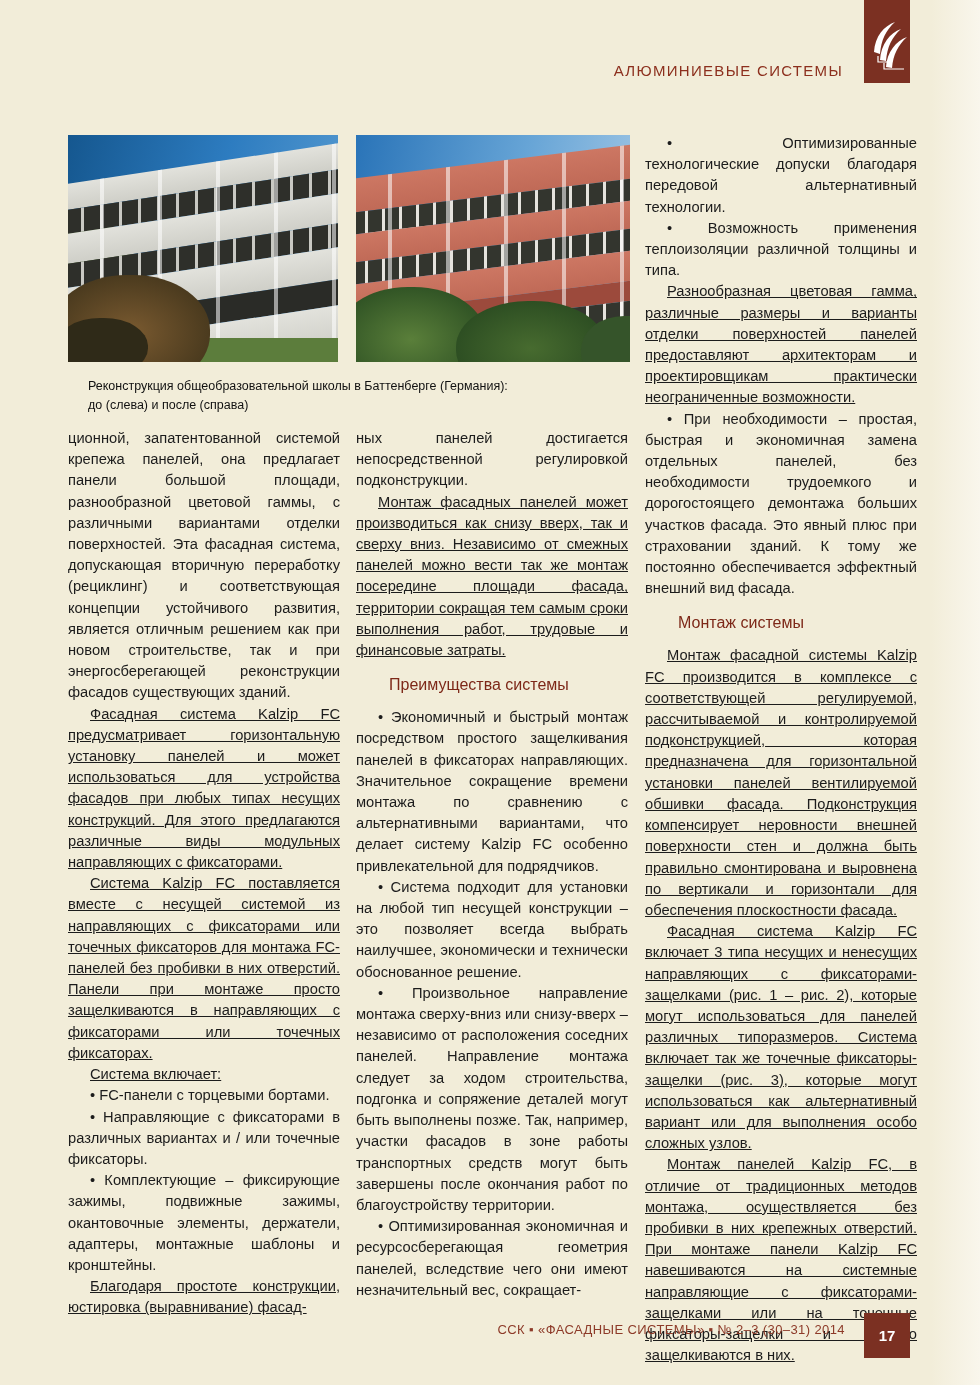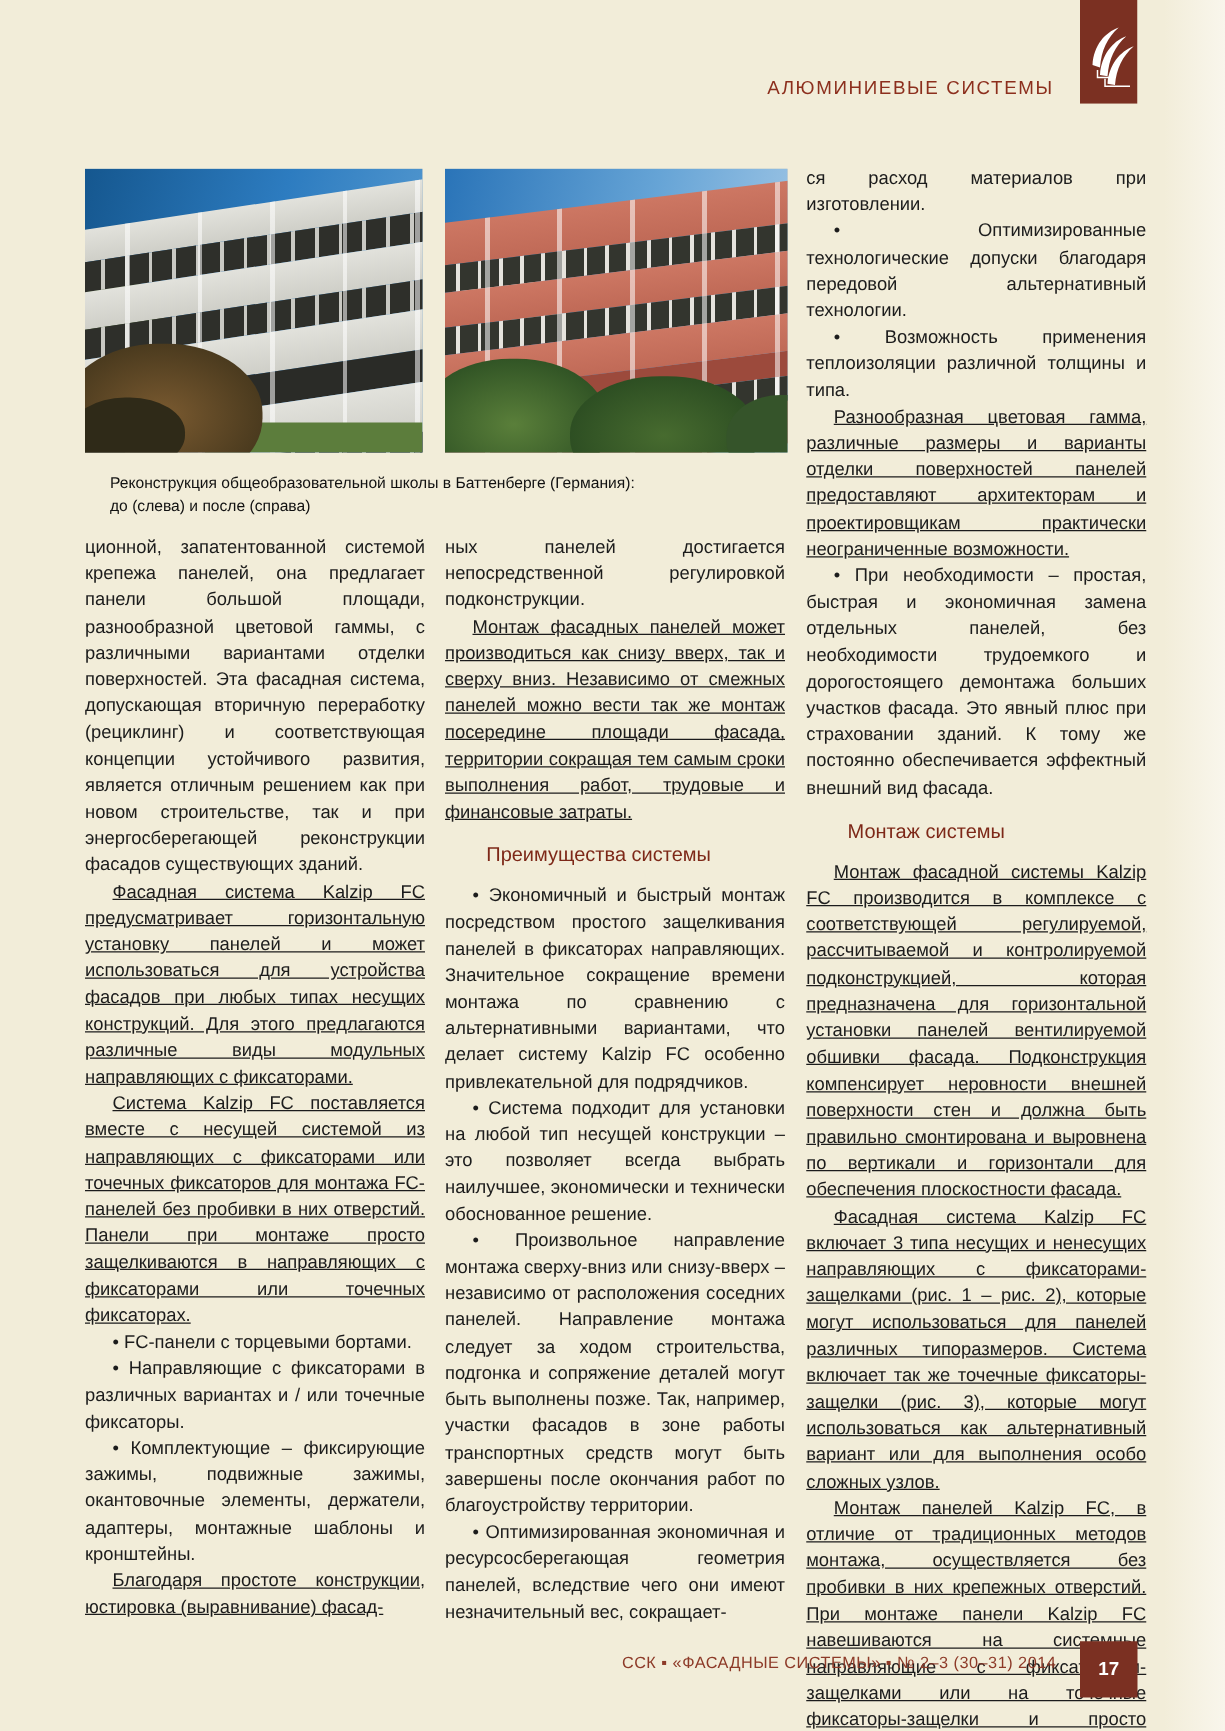--- a/index.html
+++ b/index.html
@@ -139,36 +139,36 @@
 
   <div class="caption">
     <div>Реконструкция общеобразовательной школы в Баттенберге (Германия):</div>
     <div>до (слева) и после (справа)</div>
   </div>
 
   <div class="col col-1">
       <p class="para plain">ционной, запатентованной системой крепежа панелей, она предлагает панели большой площади, разнообразной цветовой гаммы, с различными вариантами отделки поверхностей. Эта фасадная система, допускающая вторичную переработку (рециклинг) и соответствующая концепции устойчивого развития, является отличным решением как при новом строительстве, так и при энергосберегающей реконструкции фасадов существующих зданий.</p>
       <p class="para indent">Фасадная система Kalzip FC предусматривает горизонтальную установку панелей и может использоваться для устройства фасадов при любых типах несущих конструкций. Для этого предлагаются различные виды модульных направляющих с фиксаторами.</p>
       <p class="para indent">Система Kalzip FC поставляется вместе с несущей системой из направляющих с фиксаторами или точечных фиксаторов для монтажа FC-панелей без пробивки в них отверстий. Панели при монтаже просто защелкиваются в направляющих с фиксаторами или точечных фиксаторах.</p>
+      <p class="para indent">Система включает:</p>
       <p class="para bullet">• FC-панели с торцевыми бортами.</p>
       <p class="para bullet">• Направляющие с фиксаторами в различных вариантах и / или точечные фиксаторы.</p>
       <p class="para bullet">• Комплектующие – фиксирующие зажимы, подвижные зажимы, окантовочные элементы, держатели, адаптеры, монтажные шаблоны и кронштейны.</p>
       <p class="para indent">Благодаря простоте конструкции, юстировка (выравнивание) фасад-</p>
     </div>
   <div class="col col-2">
       <p class="para plain">ных панелей достигается непосредственной регулировкой подконструкции.</p>
       <p class="para indent">Монтаж фасадных панелей может производиться как снизу вверх, так и сверху вниз. Независимо от смежных панелей можно вести так же монтаж посередине площади фасада, территории сокращая тем самым сроки выполнения работ, трудовые и финансовые затраты.</p>
       <p class="heading"><span class="hbar"></span><span>Преимущества системы</span></p>
       <p class="para bullet">• Экономичный и быстрый монтаж посредством простого защелкивания панелей в фиксаторах направляющих. Значительное сокращение времени монтажа по сравнению с альтернативными вариантами, что делает систему Kalzip FC особенно привлекательной для подрядчиков.</p>
       <p class="para bullet">• Система подходит для установки на любой тип несущей конструкции – это позволяет всегда выбрать наилучшее, экономически и технически обоснованное решение.</p>
       <p class="para bullet">• Произвольное направление монтажа сверху-вниз или снизу-вверх – независимо от расположения соседних панелей. Направление монтажа следует за ходом строительства, подгонка и сопряжение деталей могут быть выполнены позже. Так, например, участки фасадов в зоне работы транспортных средств могут быть завершены после окончания работ по благоустройству территории.</p>
       <p class="para bullet">• Оптимизированная экономичная и ресурсосберегающая геометрия панелей, вследствие чего они имеют незначительный вес, сокращает-</p>
     </div>
   <div class="col col-3">
-      <p class="para plain">ся расход материалов при изготовлении.</p>
       <p class="para bullet">• Оптимизированные технологические допуски благодаря передовой альтернативный технологии.</p>
       <p class="para bullet">• Возможность применения теплоизоляции различной толщины и типа.</p>
       <p class="para indent">Разнообразная цветовая гамма, различные размеры и варианты отделки поверхностей панелей предоставляют архитекторам и проектировщикам практически неограниченные возможности.</p>
       <p class="para bullet">• При необходимости – простая, быстрая и экономичная замена отдельных панелей, без необходимости трудоемкого и дорогостоящего демонтажа больших участков фасада. Это явный плюс при страховании зданий. К тому же постоянно обеспечивается эффектный внешний вид фасада.</p>
       <p class="heading"><span class="hbar"></span><span>Монтаж системы</span></p>
       <p class="para indent">Монтаж фасадной системы Kalzip FC производится в комплексе с соответствующей регулируемой, рассчитываемой и контролируемой подконструкцией, которая предназначена для горизонтальной установки панелей вентилируемой обшивки фасада. Подконструкция компенсирует неровности внешней поверхности стен и должна быть правильно смонтирована и выровнена по вертикали и горизонтали для обеспечения плоскостности фасада.</p>
       <p class="para indent">Фасадная система Kalzip FC включает 3 типа несущих и ненесущих направляющих с фиксаторами-защелками (рис. 1 – рис. 2), которые могут использоваться для панелей различных типоразмеров. Система включает так же точечные фиксаторы-защелки (рис. 3), которые могут использоваться как альтернативный вариант или для выполнения особо сложных узлов.</p>
       <p class="para indent">Монтаж панелей Kalzip FC, в отличие от традиционных методов монтажа, осуществляется без пробивки в них крепежных отверстий. При монтаже панели Kalzip FC навешиваются на системные направляющие с фиксаторами-защелками или на точечные фиксаторы-защелки и просто защелкиваются в них.</p>
     </div>
 

